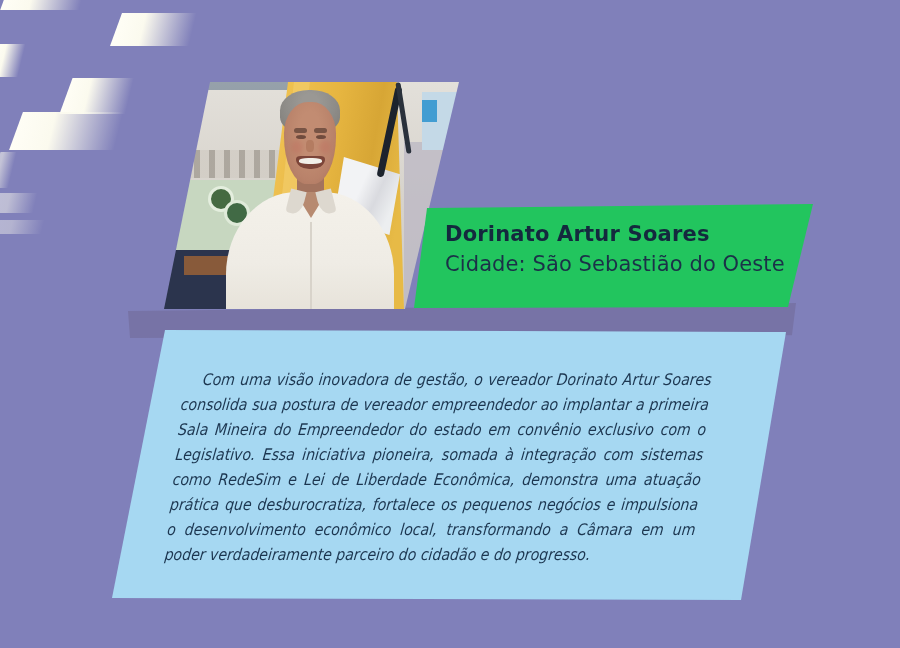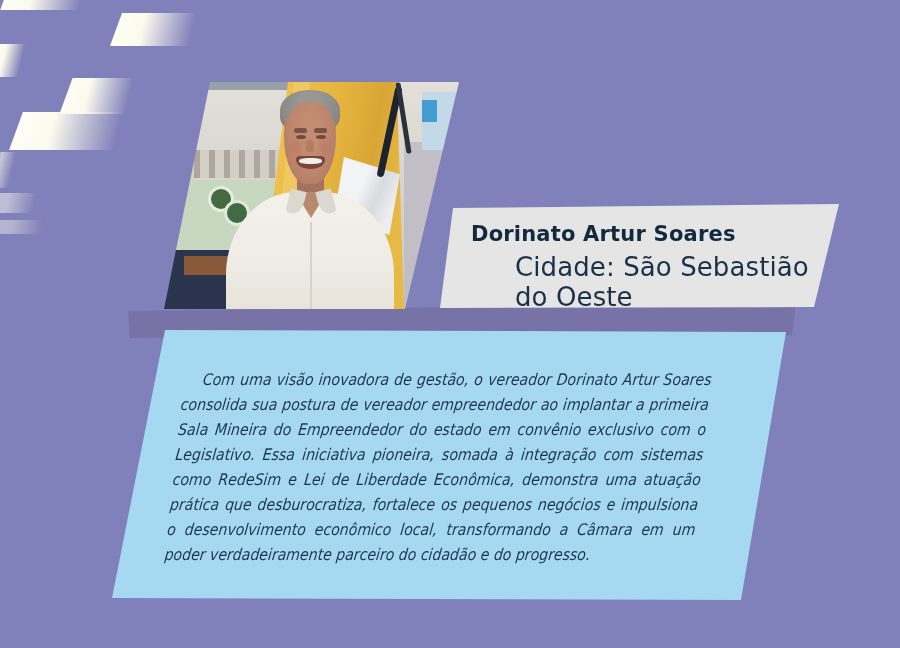--- a/index.html
+++ b/index.html
@@ -90,31 +90,31 @@
     border-radius:42% 42% 0 0 / 70% 70% 0 0;}
   .collar-v{left:131px;top:110px;width:32px;height:26px;background:#b98a6e;
     clip-path:polygon(0 0,100% 0,50% 100%);}
   .collar-l{left:124px;top:108px;width:16px;height:24px;background:#ddd8cf;
     transform:rotate(14deg);border-radius:0 0 60% 20%;}
   .collar-r{left:154px;top:108px;width:16px;height:24px;background:#ddd8cf;
     transform:rotate(-14deg);border-radius:0 0 20% 60%;}
   .placket{left:146px;top:140px;width:2px;height:88px;background:#d8d3ca;}
   
   .name-box{
-    position:absolute;left:440px;top:204px;width:399px;height:104px;z-index:3;
-    background:#e5e5e5;
+    position:absolute;left:414px;top:204px;width:399px;height:104px;z-index:3;
+    background:#22c55e;
     clip-path:polygon(13px 4px,399px 0,374px 103px,0 104px);
   }
   .name-line{
     position:absolute;left:31px;top:18px;
     font-size:21px;font-weight:700;color:#14293e;letter-spacing:.2px;
   }
   .city-line{
     position:absolute;left:31px;top:48px;
-    font-size:26px;font-weight:400;color:#1b3148;letter-spacing:.1px;margin-left:44px;
+    font-size:21px;font-weight:400;color:#1b3148;letter-spacing:.1px;
   }
   
   .text-box{
     position:absolute;left:112px;top:321px;width:684px;height:282px;z-index:3;
     background:#a6d8f2;
     clip-path:polygon(53px 9px,674px 11px,629px 279px,0 277px);
   }
   .bio{
     position:absolute;left:73px;top:46px;width:600px;margin:0;
     transform:scaleX(.88) skewX(-7deg);transform-origin:top left;

